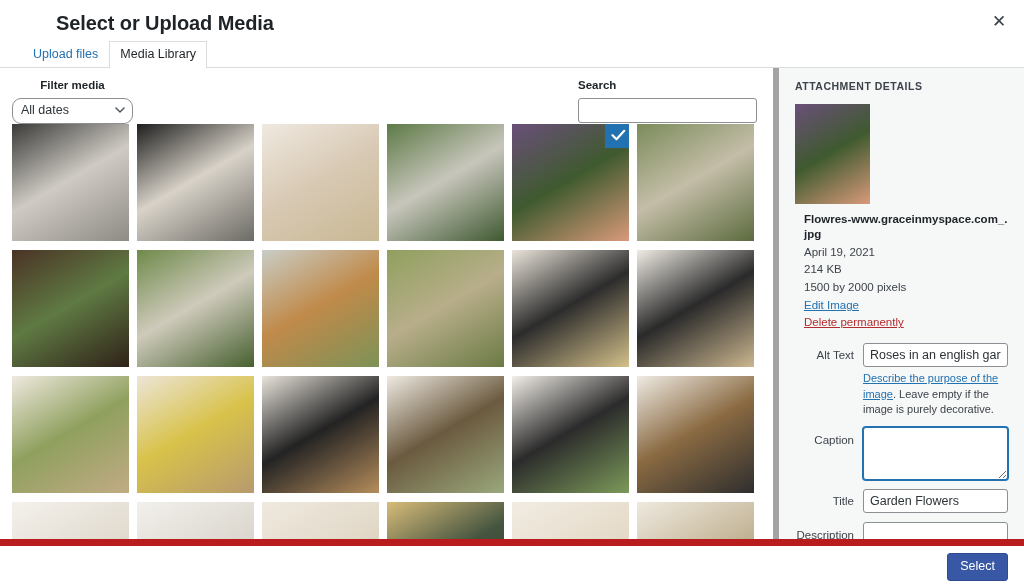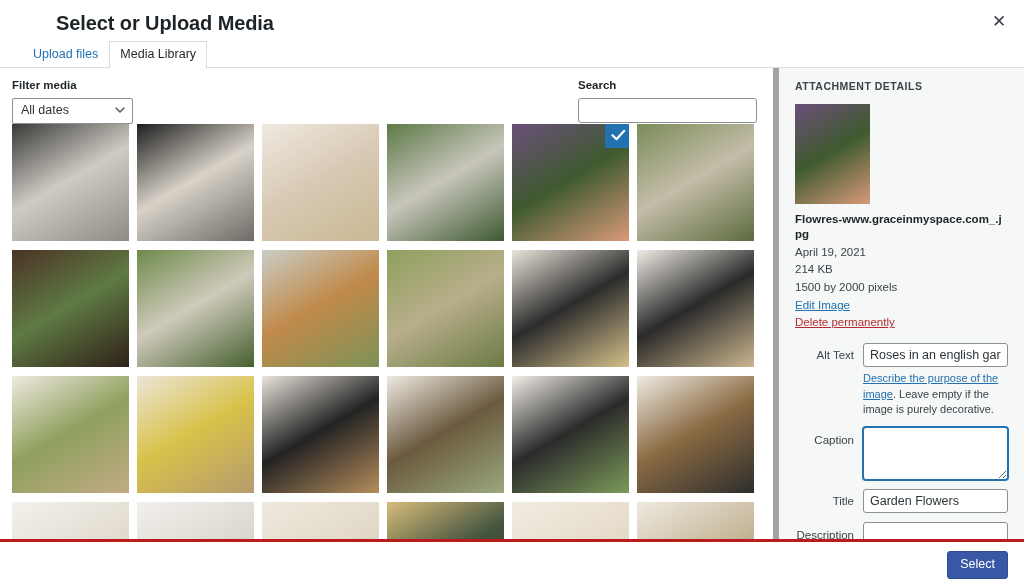--- a/index.html
+++ b/index.html
@@ -107,40 +107,40 @@
     background: #fff;
   }
 
   
   .toolbar {
     display: flex;
     align-items: flex-start;
     padding: 10px 12px 0 12px;
     height: 56px;
   }
-  .filter-group { display: flex; flex-direction: column; }
+  .filter-group { display: flex; flex-direction: column; align-items: center; }
   .toolbar-label {
     font-size: 11.5px;
     font-weight: bold;
     color: #1d2327;
     margin-bottom: 5px;
     line-height: 1.3;
   }
   .select-wrap { position: relative; display: inline-block; }
   select.wp-select {
     -webkit-appearance: none;
     appearance: none;
     width: 121px;
     height: 26px;
     font-size: 12.5px;
     font-family: "Liberation Sans", sans-serif;
     color: #2c3338;
     padding: 0 24px 0 8px;
     border: 1px solid #8c8f94;
-    border-radius: 2px;
+    border-radius: 9px;
     background: #fff;
     line-height: 1.2;
     cursor: pointer;
   }
   .select-chevron {
     position: absolute;
     right: 8px; top: 50%;
     transform: translateY(-50%);
     pointer-events: none;
     color: #50575e;
@@ -227,21 +227,21 @@
     line-height: 1.3;
   }
   .att-preview {
     width: 75px;
     height: 100px;
     background: #ddd;
     background-size: cover;
     background-position: center;
     margin-bottom: 8px;
   }
-  .att-meta { font-size: 11.5px; color: #3c434a; line-height: 1.55; }
+  .att-meta { font-size: 11.5px; color: #3c434a; line-height: 1.55; margin-left: 9px; }
   .att-filename {
     font-weight: bold;
     color: #1d2327;
     word-break: break-all;
     line-height: 1.35;
     margin-bottom: 1px;
   }
   .att-link {
     color: #2271b1;
     text-decoration: underline;
@@ -306,21 +306,21 @@
   .field-help a {
     color: #2271b1;
     text-decoration: underline;
   }
 
   
   .modal-footer {
     flex: 0 0 auto;
     height: 48px;
     background: #fff;
-    border-top: 3px solid #b91c1c;
+    border-top: 7px solid #b91c1c;
     display: flex;
     align-items: center;
     justify-content: flex-end;
     padding: 0 16px;
   }
   .primary-button {
     background: #3858a6;
     border: 1px solid #2f4b93;
     color: #fff;
     font-size: 12.5px;

